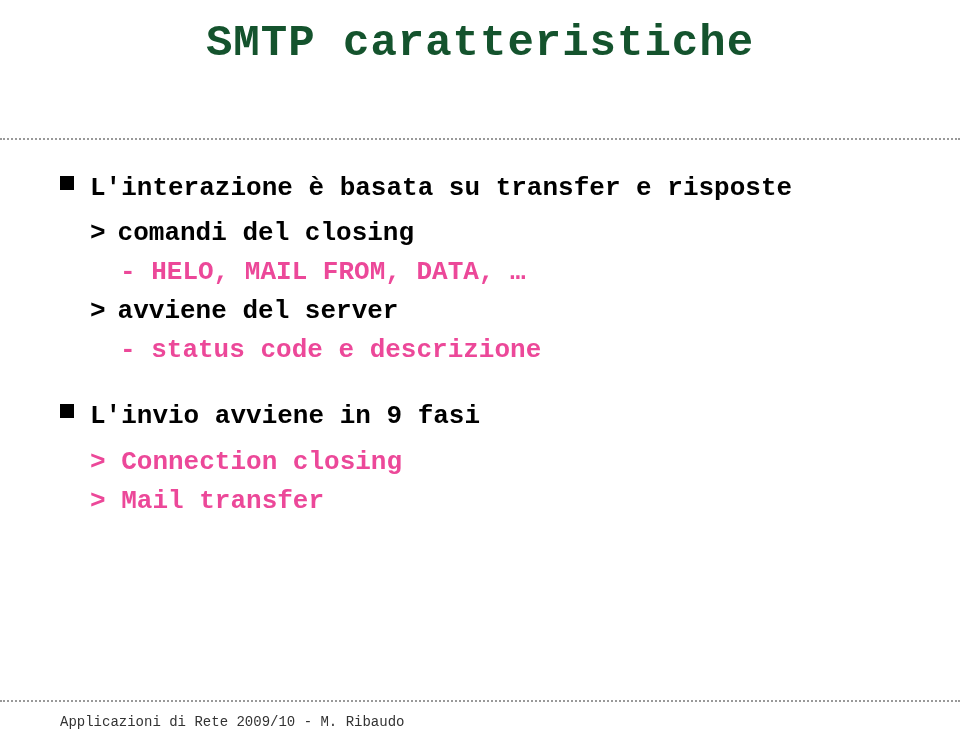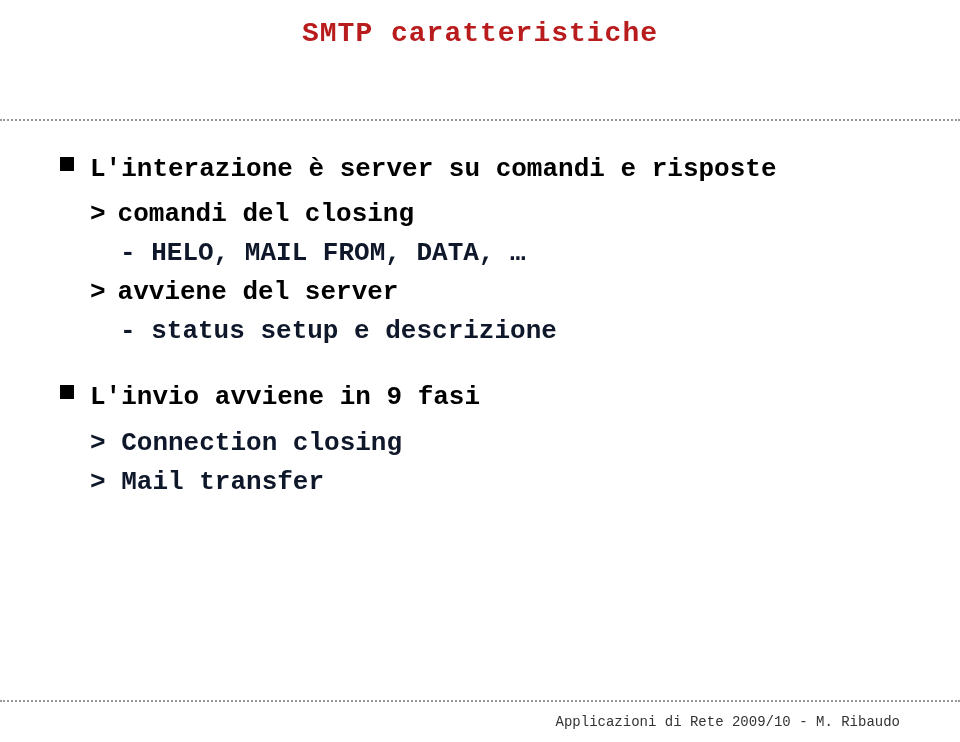--- a/index.html
+++ b/index.html
@@ -24,23 +24,23 @@
       margin-top: 70px;
     }
 
     .header {
       text-align: center;
       padding: 18px 60px 0 60px;
     }
 
     .header h1 {
       font-family: 'Courier New', Courier, monospace;
-      font-size: 28px;
+      font-size: 44px;
       font-weight: bold;
-      color: #b91c1c;
+      color: #14532d;
       letter-spacing: 1px;
     }
 
     .content {
       flex: 1;
       padding: 30px 60px 20px 60px;
     }
 
     .bullet-section {
       margin-bottom: 28px;
@@ -91,71 +91,71 @@
     }
 
     .sub-sub-list {
       margin-left: 30px;
     }
 
     .sub-sub-item {
       font-family: 'Courier New', Courier, monospace;
       font-size: 26px;
       font-weight: bold;
-      color: #0f172a;
+      color: #ec4899;
       line-height: 1.5;
     }
 
     .bottom-border {
       width: 100%;
       border-top: 2px dotted #999;
       margin-bottom: 8px;
     }
 
     .footer {
-      text-align: right;
+      text-align: left;
       padding: 4px 60px 12px 60px;
       font-family: 'Courier New', Courier, monospace;
       font-size: 14px;
       color: #333;
     }
   </style>
 </head>
 <body>
 
 <div class="header">
   <h1>SMTP caratteristiche</h1>
 </div>
 
 <div class="top-border"></div>
 
 <div class="content">
 
   <div class="bullet-section">
     <div class="bullet-item">
       <span class="bullet-square"></span>
-      <span class="bullet-text">L'interazione è server su comandi e risposte</span>
+      <span class="bullet-text">L'interazione è basata su transfer e risposte</span>
     </div>
 
     <div class="sub-list">
 
       <div class="sub-item">
         <span class="arrow">&gt;</span>
         <span>comandi del closing</span>
       </div>
       <div class="sub-sub-list">
         <div class="sub-sub-item">- HELO, MAIL FROM, DATA, …</div>
       </div>
 
       <div class="sub-item">
         <span class="arrow">&gt;</span>
         <span>avviene del server</span>
       </div>
       <div class="sub-sub-list">
-        <div class="sub-sub-item">- status setup e descrizione</div>
+        <div class="sub-sub-item">- status code e descrizione</div>
       </div>
     </div>
   </div>
 
   <div class="bullet-section">
     <div class="bullet-item">
       <span class="bullet-square"></span>
       <span class="bullet-text">L'invio avviene in 9 fasi</span>
     </div>
 

